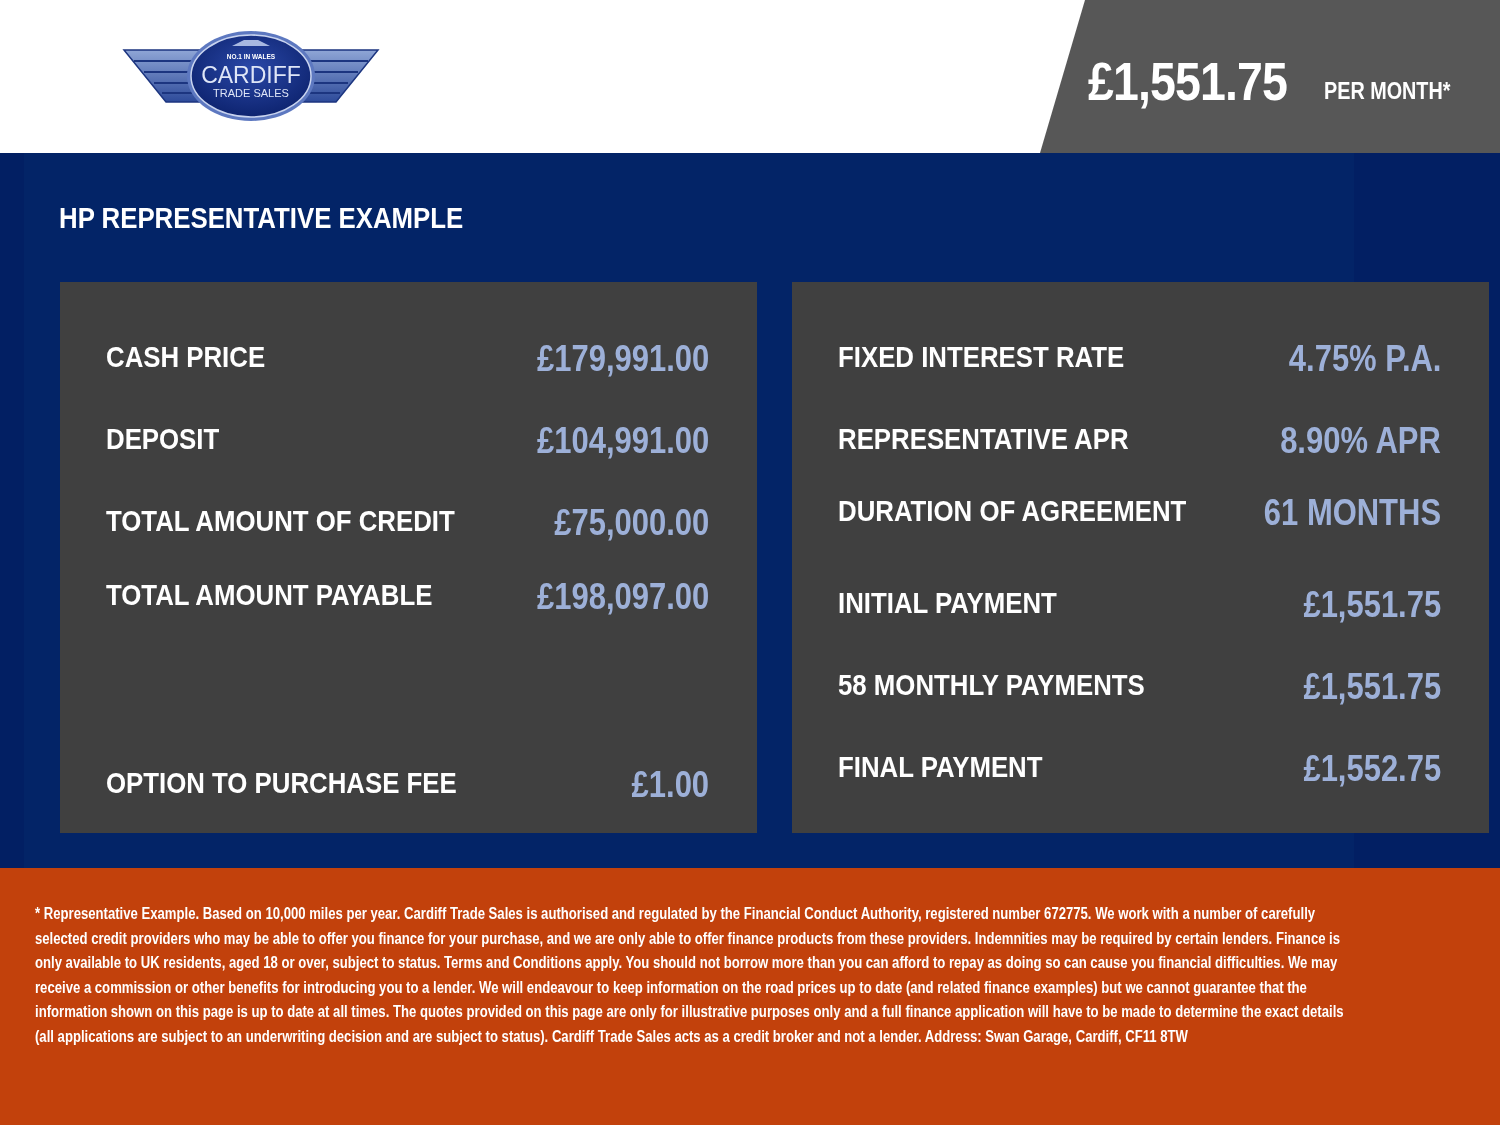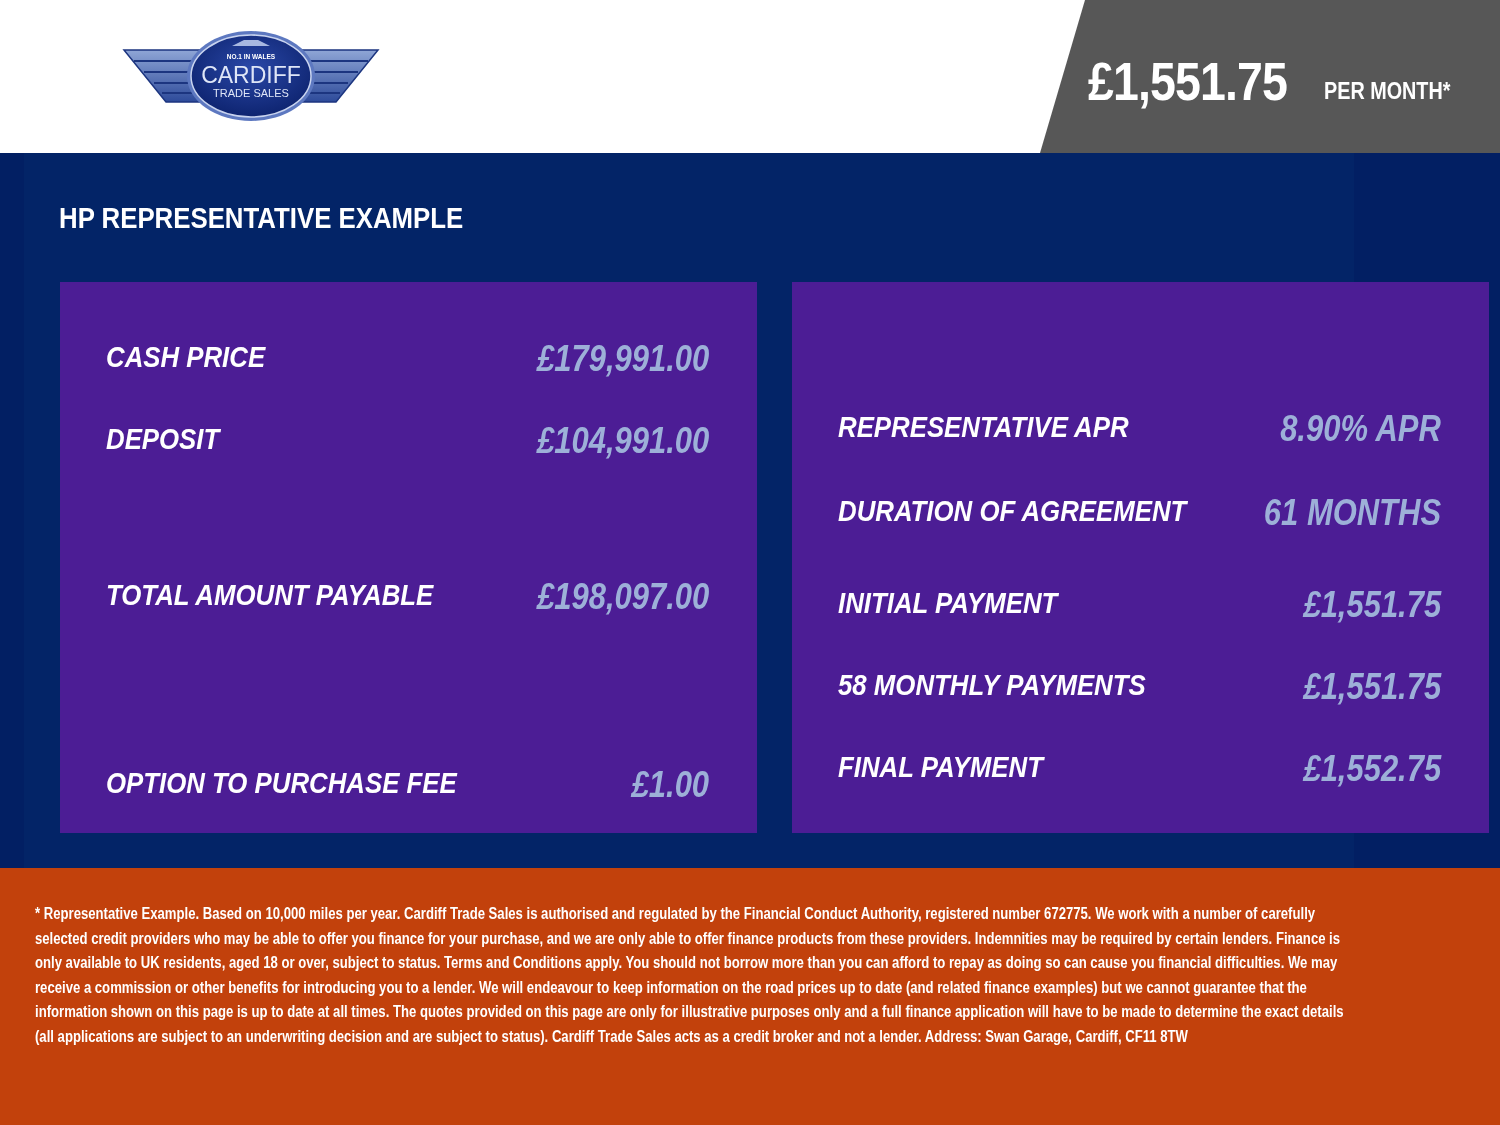--- a/index.html
+++ b/index.html
@@ -25,21 +25,21 @@
   }
 
   .logo { position: absolute; left: 122px; top: 28px; width: 258px; height: 96px; }
 
   .main { position: absolute; left: 0; top: 153px; width: 1330px; height: 715px; background: #032467; margin-left: 24px; }
   .section-title {
     position: absolute; left: 35px; top: 48px;
     color: #ffffff; font-size: 30px; font-weight: bold;
     transform: scaleX(0.86); transform-origin: left center;
   }
-  .panel { position: absolute; top: 129px; height: 551px; background: #4c1d95; font-style: italic; }
+  .panel { position: absolute; top: 129px; height: 551px; background: #404040; }
   .panel.left { left: 36px; width: 697px; }
   .panel.right { left: 768px; width: 697px; }
 
   .row { position: absolute; left: 0; width: 100%; height: 50px; }
   .row .label {
     position: absolute; left: 46px; top: 0;
     color: #ffffff; font-size: 30px; font-weight: bold; white-space: nowrap;
     transform: scaleX(0.86); transform-origin: left center;
   }
   .row .value {
@@ -103,32 +103,40 @@
 
   <div class="panel left">
     <div class="row" style="top:58px">
       <span class="label">CASH PRICE</span>
       <span class="value">£179,991.00</span>
     </div>
     <div class="row" style="top:140px">
       <span class="label">DEPOSIT</span>
       <span class="value">£104,991.00</span>
     </div>
+    <div class="row" style="top:222px">
+      <span class="label">TOTAL AMOUNT OF CREDIT</span>
+      <span class="value">£75,000.00</span>
+    </div>
     <div class="row" style="top:296px">
       <span class="label">TOTAL AMOUNT PAYABLE</span>
       <span class="value">£198,097.00</span>
     </div>
     <div class="row" style="top:484px">
       <span class="label">OPTION TO PURCHASE FEE</span>
       <span class="value">£1.00</span>
     </div>
   </div>
 
   <div class="panel right">
-    <div class="row" style="top:128px">
+    <div class="row" style="top:58px">
+      <span class="label">FIXED INTEREST RATE</span>
+      <span class="value">4.75% P.A.</span>
+    </div>
+    <div class="row" style="top:140px">
       <span class="label">REPRESENTATIVE APR</span>
       <span class="value">8.90% APR</span>
     </div>
     <div class="row" style="top:212px">
       <span class="label">DURATION OF AGREEMENT</span>
       <span class="value">61 MONTHS</span>
     </div>
     <div class="row" style="top:304px">
       <span class="label">INITIAL PAYMENT</span>
       <span class="value">£1,551.75</span>

